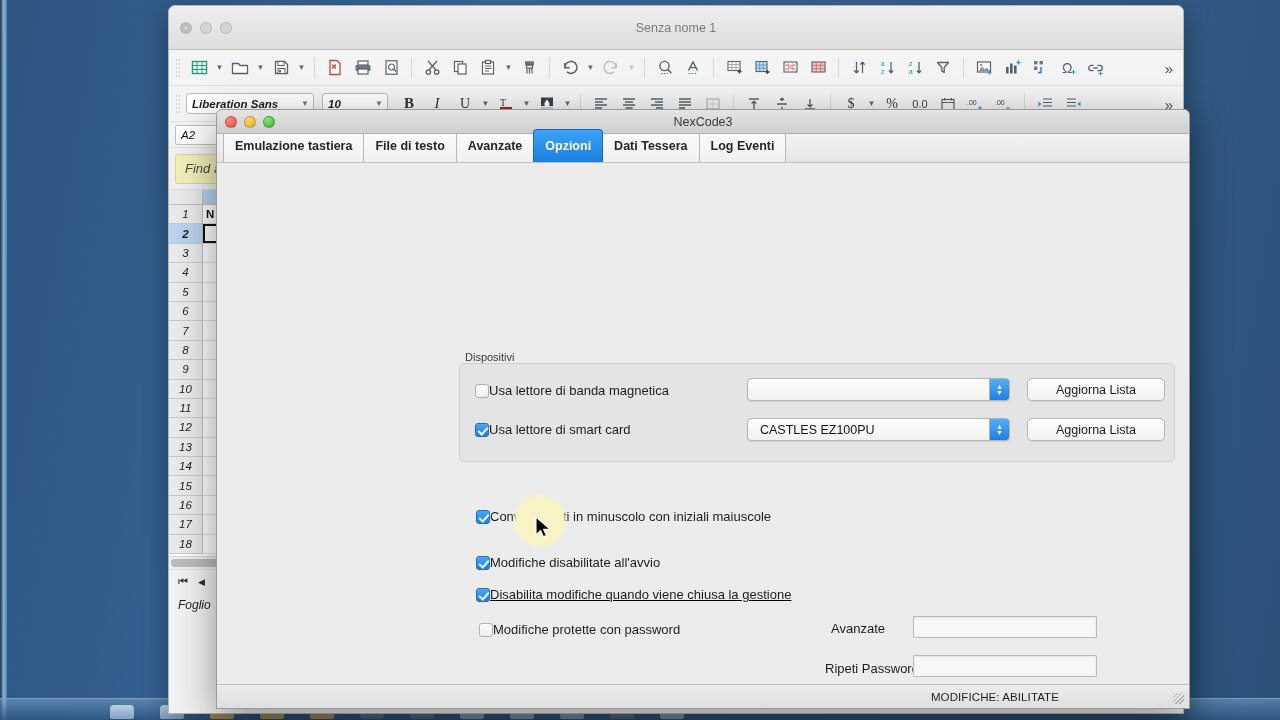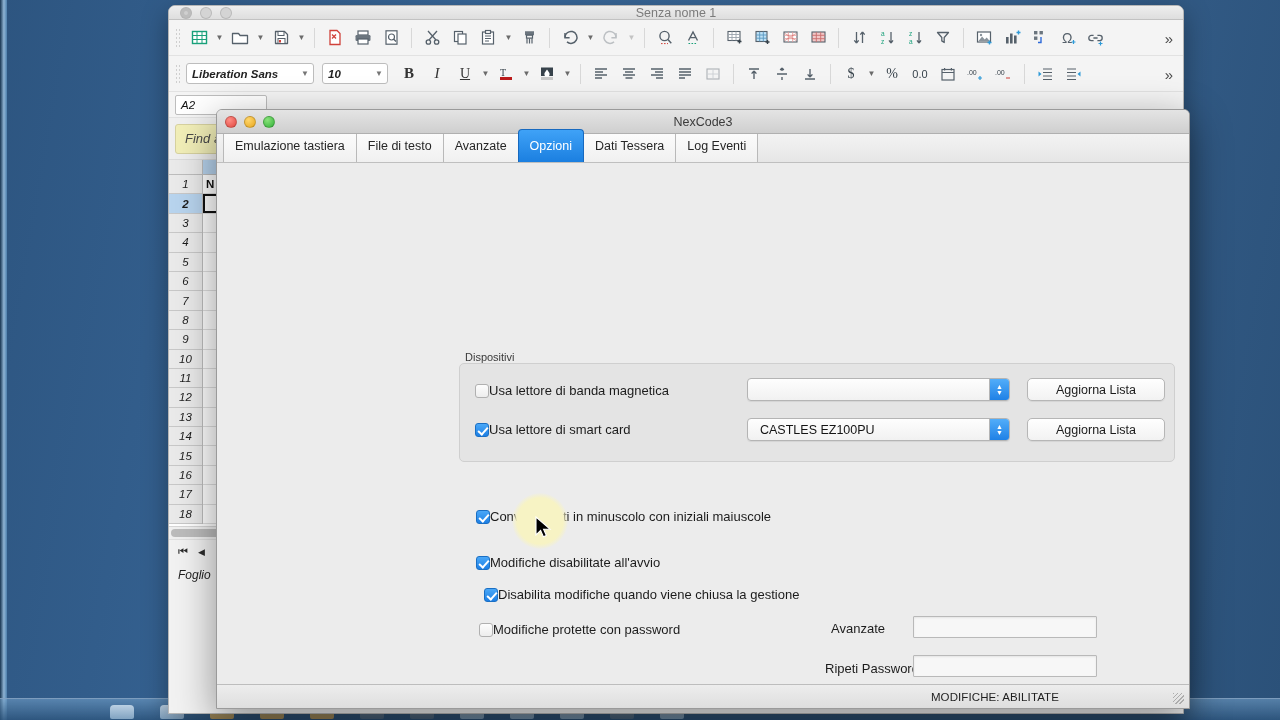--- a/index.html
+++ b/index.html
@@ -35,21 +35,21 @@
   
   #calc-window {
     position:absolute; left:168px; top:5px; width:1016px; height:709px;
     background:#f2f2f2;
     border:1px solid #b6b6b6;
     border-radius:7px 7px 0 0;
     box-shadow:0 8px 26px rgba(0,0,0,.35);
     overflow:hidden;
   }
   #calc-titlebar {
-    height:14px; background:linear-gradient(180deg,#eeeeee,#dedede);
+    height:44px; background:linear-gradient(180deg,#eeeeee,#dedede);
     border-bottom:1px solid #c2c2c2;
     display:flex; align-items:center; position:relative;
   }
   .tl-group { display:flex; gap:8px; padding-left:11px; }
   .tl { width:12px; height:12px; border-radius:50%; background:#d4d4d4;
         border:1px solid rgba(0,0,0,.12); }
   .tl.first { background:#cfcfcf; box-shadow:inset 0 0 0 3px #bdbdbd; }
   #calc-title {
     position:absolute; left:0; right:0; text-align:center;
     font-size:12.5px; color:#7b7b7b;
@@ -159,21 +159,21 @@
   #tabbar {
     height:29px; background:linear-gradient(180deg,#f3f3f3,#e6e6e6);
     border-bottom:1px solid #bfbfbf; display:flex; align-items:flex-end;
     padding-left:6px; flex:none;
   }
   .tab {
     height:25px; padding:16px 11px; display:flex; align-items:center;
     font-size:12.5px; color:#262626;
     background:linear-gradient(180deg,#fdfdfd,#f0f0f0);
     border:1px solid #b9b9b9; border-bottom:none;
-    border-radius:4px 4px 0 0; margin-right:-1px;
+    border-radius:4px 4px 0 0; margin-right:-1px;font-weight:bold;
   }
   .tab.active {
     background:linear-gradient(180deg,#3fa2f7,#1b7fe0);
     color:#fff; border-color:#1769bf; position:relative; z-index:2;
   }
 
   #dialog-body { flex:1; background:#ececec; position:relative; padding:0; }
 
   .group-label { position:absolute; left:248px; top:188px; font-size:11px; color:#3a3a3a; }
   #devices-group {
@@ -810,21 +810,21 @@
     <div class="pbutton" style="position:absolute; left:810px; top:255px; width:138px; height:23px;">Aggiorna Lista</div>
 
     <div class="row" style="left:259px; top:346px;">
       <div class="cbx on"></div>
       <div class="cbx-label">Converti i dati in minuscolo con iniziali maiuscole</div>
     </div>
     <div class="row" style="left:259px; top:392px;justify-content:space-between;">
       <div class="cbx on"></div>
       <div class="cbx-label">Modifiche disabilitate all'avvio</div>
     </div>
-    <div class="row" style="left:267px; top:424px;">
+    <div class="row" style="left:259px; top:424px;text-decoration:underline;">
       <div class="cbx on"></div>
       <div class="cbx-label">Disabilita modifiche quando viene chiusa la gestione</div>
     </div>
     <div class="row" style="left:262px; top:459px;">
       <div class="cbx"></div>
       <div class="cbx-label">Modifiche protette con password</div>
     </div>
 
     <div class="flabel" style="position:absolute; left:614px; top:458px;">Avanzate</div>
     <div class="tfield" style="position:absolute; left:696px; top:453px; width:184px; height:22px;"></div>

